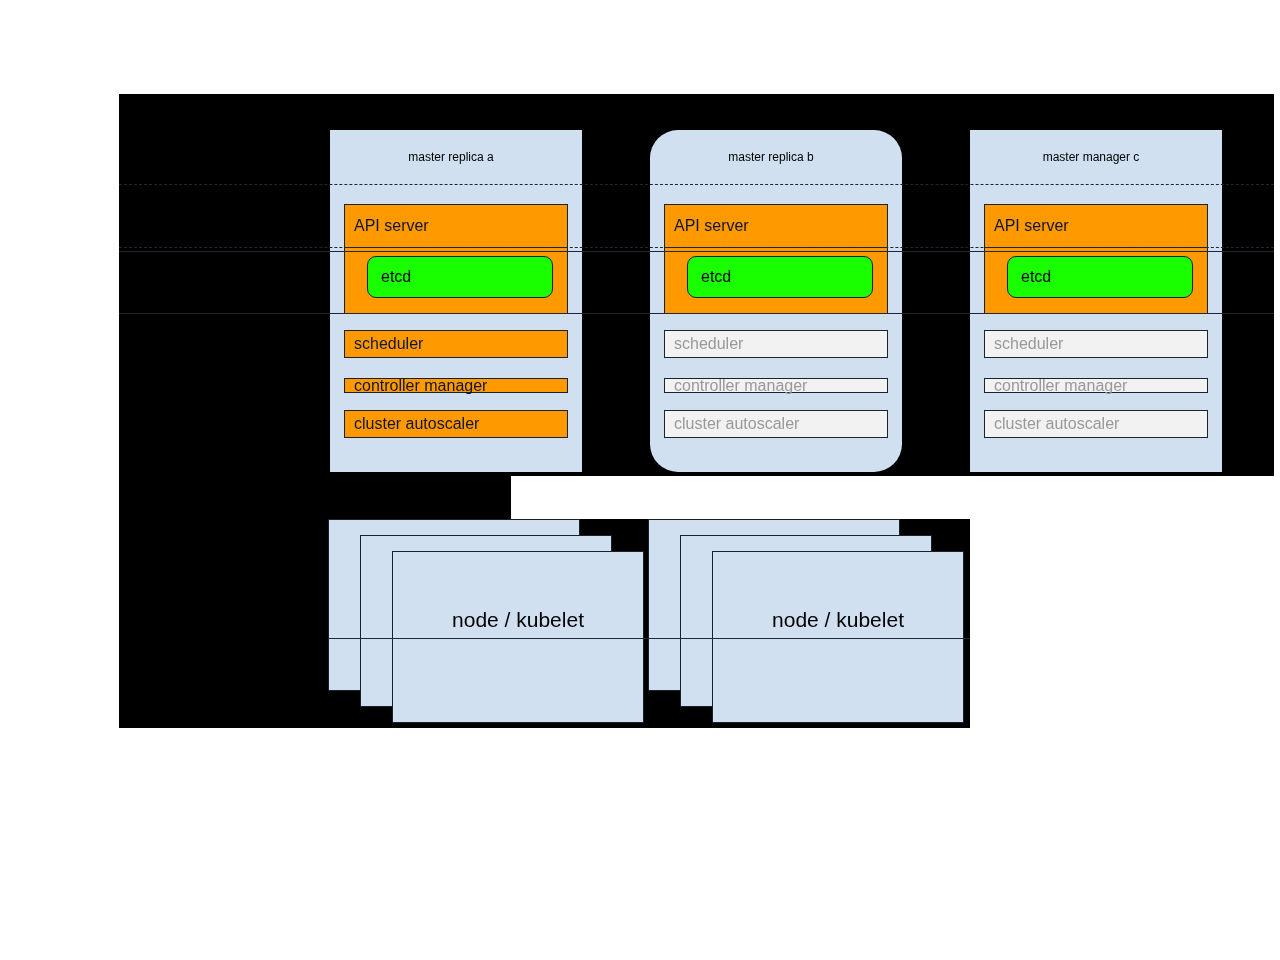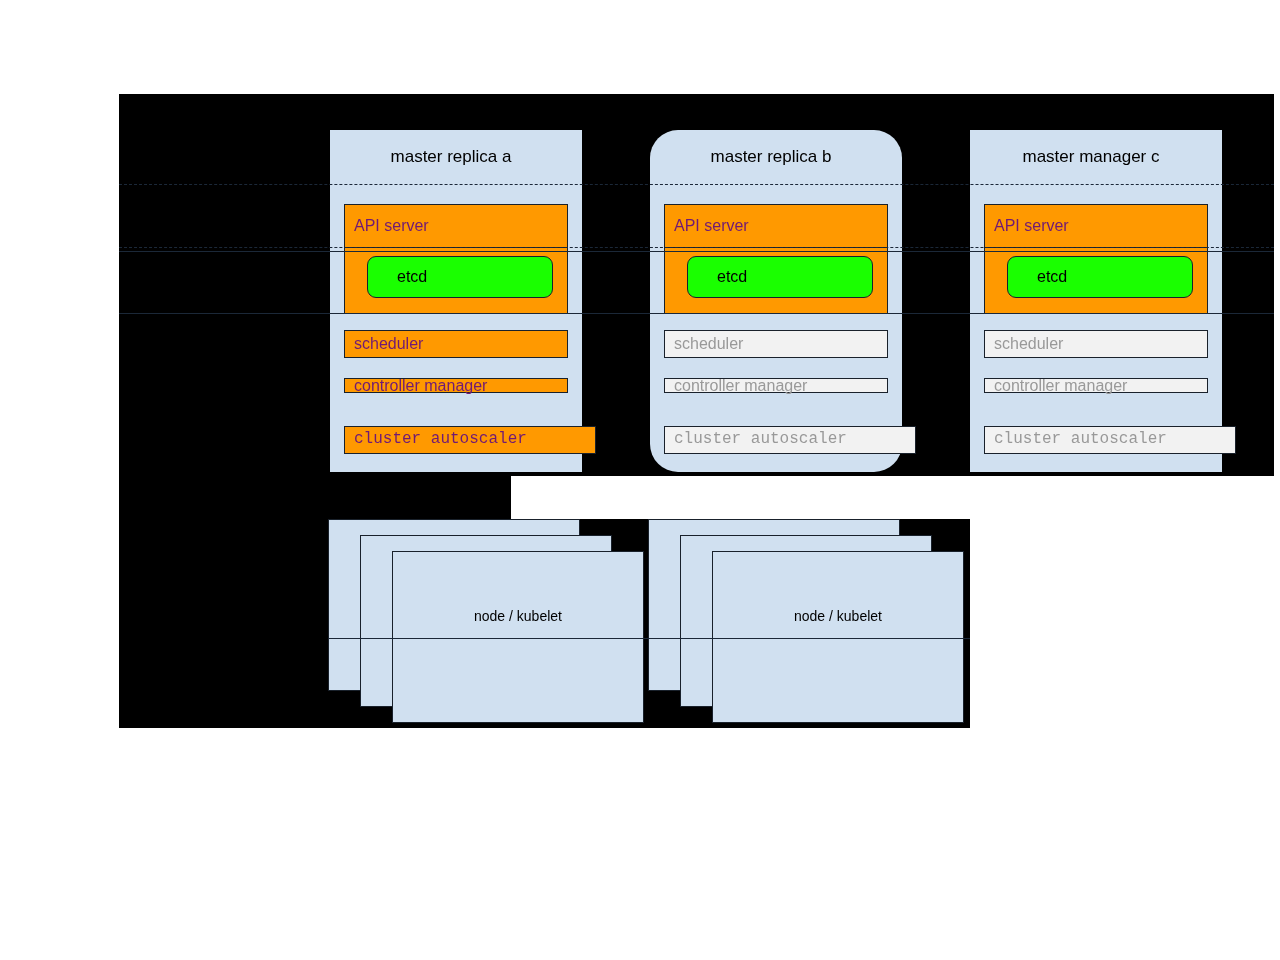--- a/index.html
+++ b/index.html
@@ -41,21 +41,21 @@
     height: 342px;
     background: #d0e0f0;
     box-sizing: border-box;
   }
   .replica-title {
     position: absolute;
     top: 0; left: 0; right: 10px;
     height: 54px;
     line-height: 54px;
     text-align: center;
-    font-size: 17px;
+    font-size: 12px;
     color: #000000;
   }
 
   
   .hrule {
     position: absolute;
     left: 119px;
     width: 1155px;
     height: 0;
     border-top: 1.4px dashed #1b2838;
@@ -70,21 +70,21 @@
     box-sizing: border-box;
     border: 1.3px solid #19212b;
     font-size: 16px;
     line-height: 1.2;
     display: flex;
     align-items: center;
     padding-left: 9px;
   }
   .box.active {
     background: #ff9900;
-    color: #701a75;
+    color: #0f172a;
   }
   .box.inactive {
     background: #f2f2f2;
     color: #999999;
   }
 
   .apiserver {
     left: 14px;
     top: 74px;
     width: 224px;
@@ -106,28 +106,28 @@
     left: 22px;
     top: 8px;
     width: 186px;
     height: 42px;
     background: #1aff00;
     border: 1.4px solid #19212b;
     border-radius: 9px;
     box-sizing: border-box;
     display: flex;
     align-items: center;
-    padding-left: 29px;
+    padding-left: 13px;
     font-size: 16px;
     color: #000000;
   }
 
   .scheduler  { left: 14px; top: 200px; width: 224px; height: 28px; }
   .ctrlmgr    { left: 14px; top: 248px; width: 224px; height: 15px; }
-  .autoscaler { left: 14px; top: 296px; width: 252px; height: 28px; font-family: Liberation Mono, monospace; }
+  .autoscaler { left: 14px; top: 280px; width: 224px; height: 28px; }
 
   
   .nodestack {
     position: absolute;
     top: 519px;
   }
   .nodecard {
     position: absolute;
     background: #d0e0f0;
     border: 1.3px solid #19212b;
@@ -136,21 +136,21 @@
     height: 172px;
   }
   .nodecard.c0 { left: 0px;  top: 0px;  }
   .nodecard.c1 { left: 32px; top: 16px; }
   .nodecard.c2 { left: 64px; top: 32px; }
   .nodecard-label {
     position: absolute;
     left: 0; right: 0;
     top: 56px;
     text-align: center;
-    font-size: 14px;
+    font-size: 21px;
     color: #000000;
   }
 </style>
 </head>
 <body>
 
 <div id="stage">
 
   <div class="blk" style="left:119px; top:94px;  width:1155px; height:382px;"></div>
   <div class="blk" style="left:119px; top:476px; width:392px; height:252px;"></div>

